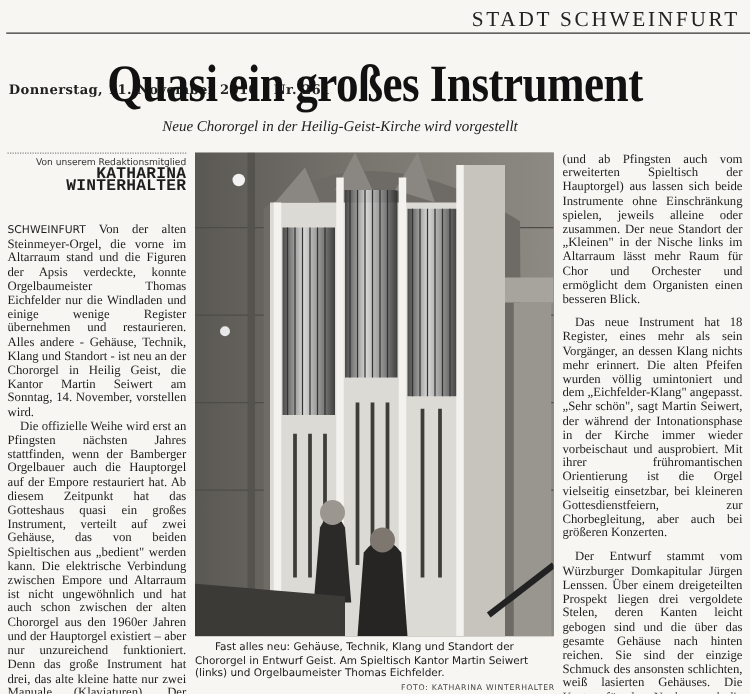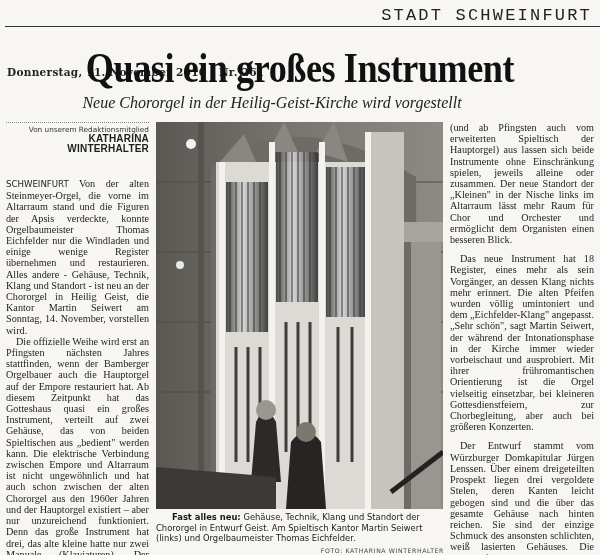--- a/index.html
+++ b/index.html
@@ -1,34 +1,34 @@
 <!DOCTYPE html>
 <html><head>
 <meta charset="utf-8">
 <style>
   html, body { margin:0; padding:0; }
   body { width:600px; height:555px; background:#f7f6f3; position:relative; overflow:hidden; color:#1a1a1a; }
   .header { position:absolute; left:5px; top:6px; width:595px; height:20px; border-bottom:1.2px solid #333; }
   .dateline { position:absolute; left:2px; top:20px; font-family:"DejaVu Serif", serif; font-size:10.5px; font-weight:bold; letter-spacing:0.3px; color:#222;margin-top:40px; }
-  .section { position:absolute; right:110px; top:0px; font-family:Liberation Mono, monospace; font-size:17px; letter-spacing:2.2px; color:#222; transform:translateX(102px); }
+  .section { position:absolute; right:110px; top:0px; font-family:Liberation Serif, serif; font-size:17px; letter-spacing:2.2px; color:#222; transform:translateX(102px); }
   .headline { position:absolute; left:0; width:600px; top:44px; text-align:center; font-family:"Liberation Serif", serif; font-weight:bold; font-size:42px; letter-spacing:-0.5px; color:#111; transform:scaleX(0.86); }
-  .subhead { position:absolute; left:0; width:544px; top:94px; text-align:center; font-family:"Liberation Serif", serif; font-style:italic; font-size:16px; color:#222; }
+  .subhead { position:absolute; left:0; width:544px; top:94px; text-align:center; font-family:"Liberation Serif", serif; font-style:italic; font-size:12px; color:#222; }
   .col { position:absolute; font-family:"Liberation Serif", serif; font-size:10.2px; line-height:11.2px; text-align:justify; color:#1e1e1e; hyphens:auto; }
   .col p { margin:0; text-indent:10px; }
   .col p.first { text-indent:0; }
   .col p.gap { margin-top:8px; }
   .col-left { left:6px; top:122px; width:143px; }
   .byline { text-align:right; border-top:1px dotted #888; padding-top:2px; margin-bottom:24px; }
   .byline .by-pre { font-family:"DejaVu Sans", sans-serif; font-size:7.3px; color:#333; display:block; line-height:9px; }
-  .byline .by-name { font-family:Liberation Sans, sans-serif; font-size:10px; font-weight:bold; letter-spacing:0.2px; display:block; line-height:10px; }
+  .byline .by-name { font-family:Liberation Mono, monospace; font-size:13px; font-weight:bold; letter-spacing:0.2px; display:block; line-height:10px; }
   .dateline-loc { font-family:"DejaVu Sans", sans-serif; font-weight:normal; font-size:8.6px; }
   .col-right { left:450px; top:122px; width:144px; }
   .photo { position:absolute; left:156px; top:122px; width:287px; height:387px; background:#6d6b66; overflow:hidden; }
   .caption { position:absolute; left:156px; top:512px; width:288px; font-family:"DejaVu Sans", sans-serif; font-size:8.4px; line-height:10.6px; color:#1a1a1a; }
-  .caption b { font-weight:bold;padding-left:16px; }
+  .caption b { font-weight:normal;padding-left:16px; }
   .credit { float:right; font-size:6.2px; letter-spacing:0.6px; color:#444; margin-top:2px; }
 </style>
 </head>
 <body>
 
 <div class="header">
   <span class="dateline">Donnerstag, 11. November 2010 - Nr. 261</span>
   <span class="section">STADT SCHWEINFURT</span>
 </div>
 

